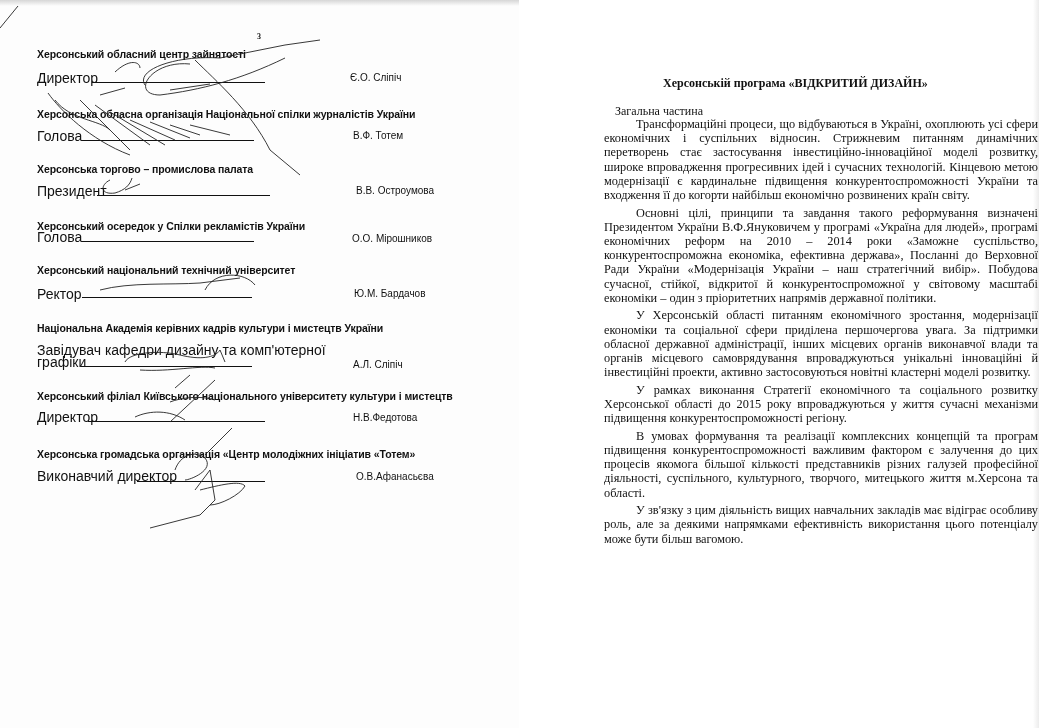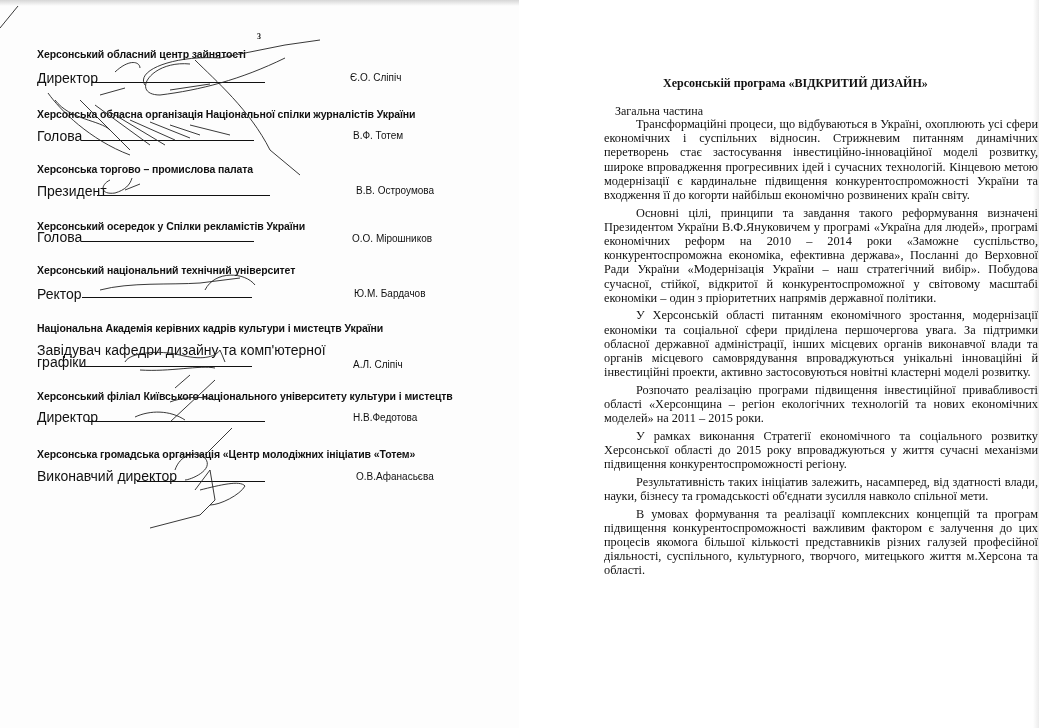--- a/index.html
+++ b/index.html
@@ -127,17 +127,16 @@
   <div class="right-edge-shadow"></div>
 </div>
 
 <div class="doc-title">Херсонській програма «ВІДКРИТИЙ ДИЗАЙН»</div>
 <div class="section-heading">Загальна частина</div>
 
 <div class="body-text">
   <p>Трансформаційні процеси, що відбуваються в Україні, охоплюють усі сфери економічних і суспільних відносин. Стрижневим питанням динамічних перетворень стає застосування інвестиційно-інноваційної моделі розвитку, широке впровадження прогресивних ідей і сучасних технологій. Кінцевою метою модернізації є кардинальне підвищення конкурентоспроможності України та входження її до когорти найбільш економічно розвинених країн світу.</p>
   <p>Основні цілі, принципи та завдання такого реформування визначені Президентом України В.Ф.Януковичем у програмі «Україна для людей», програмі економічних реформ на 2010 – 2014 роки «Заможне суспільство, конкурентоспроможна економіка, ефективна держава», Посланні до Верховної Ради України «Модернізація України – наш стратегічний вибір». Побудова сучасної, стійкої, відкритої й конкурентоспроможної у світовому масштабі економіки – один з пріоритетних напрямів державної політики.</p>
   <p>У Херсонській області питанням економічного зростання, модернізації економіки та соціальної сфери приділена першочергова увага. За підтримки обласної державної адміністрації, інших місцевих органів виконавчої влади та органів місцевого самоврядування впроваджуються унікальні інноваційні й інвестиційні проекти, активно застосовуються новітні кластерні моделі розвитку.</p>
-  <p>Розпочато реалізацію програми підвищення інвестиційної привабливості області «Херсонщина – регіон екологічних технологій та нових економічних моделей» на 2011 – 2015 роки.</p>
   <p>У рамках виконання Стратегії економічного та соціального розвитку Херсонської області до 2015 року впроваджуються у життя сучасні механізми підвищення конкурентоспроможності регіону.</p>
-  <p>Результативність таких ініціатив залежить, насамперед, від здатності влади, науки, бізнесу та громадськості об'єднати зусилля навколо спільної мети.</p>
   <p>В умовах формування та реалізації комплексних концепцій та програм підвищення конкурентоспроможності важливим фактором є залучення до цих процесів якомога більшої кількості представників різних галузей професійної діяльності, суспільного, культурного, творчого, митецького життя м.Херсона та області.</p>
+  <p>У зв'язку з цим діяльність вищих навчальних закладів має відіграє особливу роль, але за деякими напрямками ефективність використання цього потенціалу може бути більш вагомою.</p>
 </div>
 
 </body></html>

